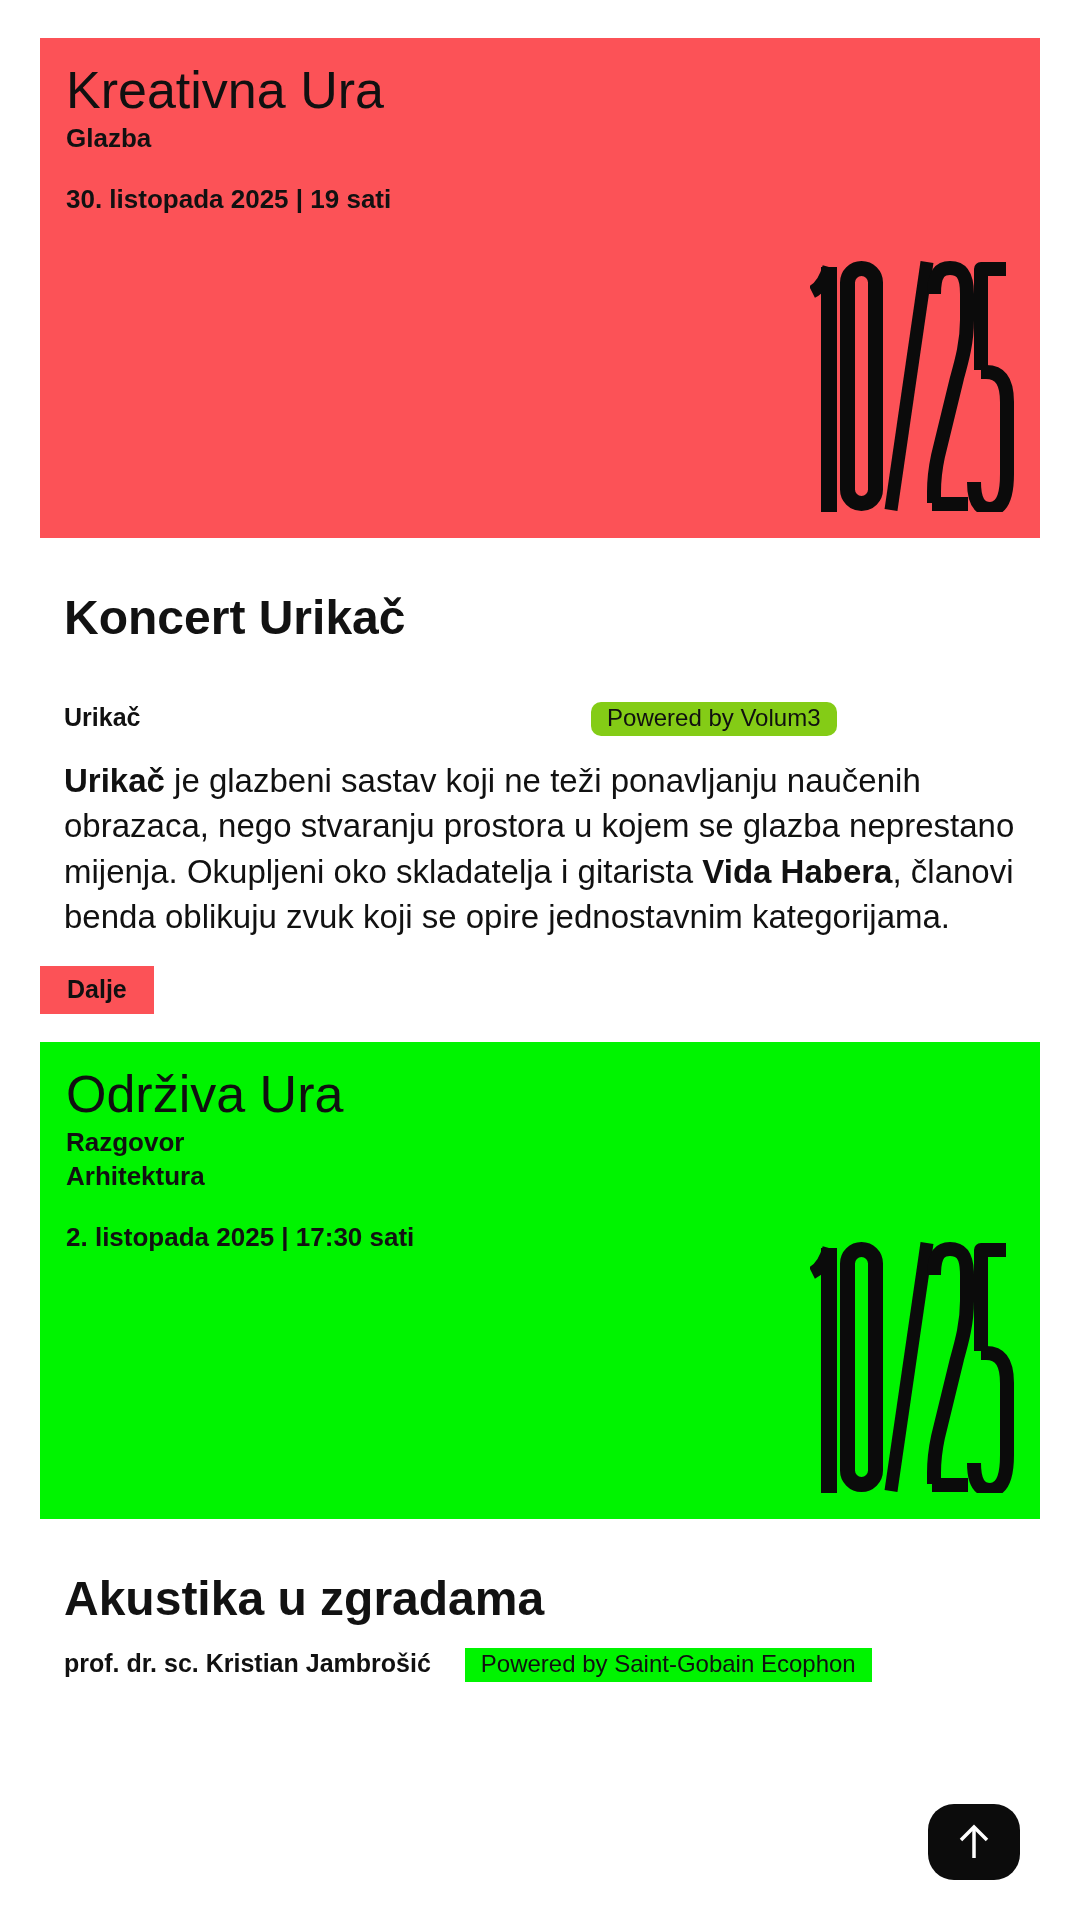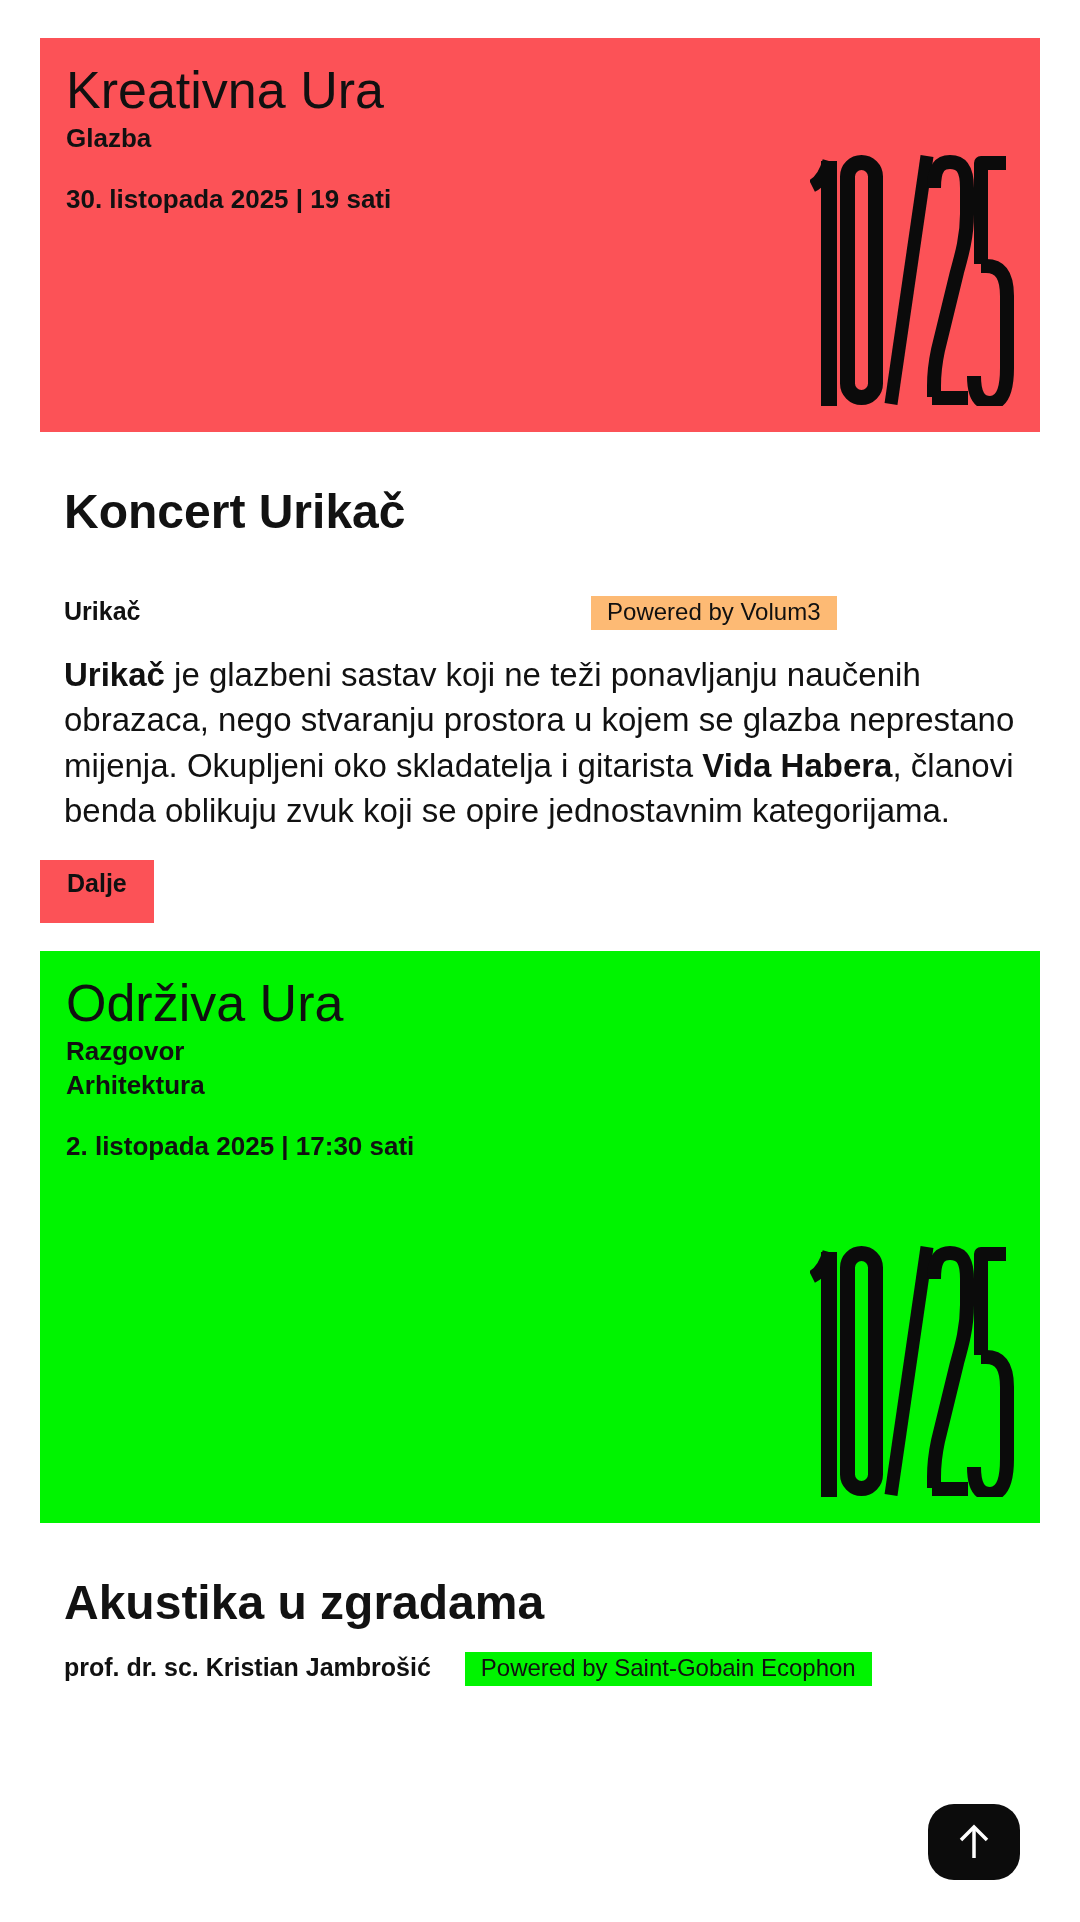--- a/index.html
+++ b/index.html
@@ -8,22 +8,22 @@
     font-family:"Liberation Sans", sans-serif;color:#111111;
     -webkit-font-smoothing:antialiased;
   }
   .wrap{padding:38px 40px 0 40px;}
 
   
   .card{
     position:relative;width:1000px;box-sizing:border-box;
     padding:22px 26px;cursor:pointer;
   }
-  .card.red{background:#FC5257;height:394px;}
-  .card.green{background:#00F400;height:572px;margin-top:28px;}
+  .card.red{background:#FC5257;height:500px;}
+  .card.green{background:#00F400;height:477px;margin-top:28px;}
   .card-title{
     font-size:52px;font-weight:400;letter-spacing:0;
     margin:0;line-height:1.18;color:#101010;
   }
   .card-cats{font-size:26px;font-weight:700;line-height:1.32;}
   .card-date{margin-top:28px;font-size:26px;font-weight:700;}
   .month-graphic{position:absolute;right:26px;bottom:26px;width:204px;height:252px;}
   .month-graphic svg{display:block;width:204px;height:252px;}
 
   
@@ -32,28 +32,28 @@
     font-size:48px;font-weight:700;margin:52px 0 0 0;line-height:1.16;color:#121212;
   }
   .artist-row{display:flex;align-items:flex-start;margin-top:56px;}
   .artist-row .left{flex:0 0 54%;}
   .artist-name{font-size:25px;font-weight:700;line-height:1.26;}
   .artist-credits{font-size:25px;font-weight:400;line-height:1.26;}
   .badge{
     display:inline-block;font-size:24px;font-weight:400;color:#101010;
     padding:2px 16px 4px 16px;white-space:nowrap;cursor:pointer;
   }
-  .badge.red-bg{background:#fdba74;}
+  .badge.red-bg{background:#84cc16;border-radius:10px;}
   .badge.green-bg{background:#00F400;}
   .para{font-size:33px;font-weight:400;line-height:1.38;margin:22px 0 0 0;max-width:980px;}
   .para .b{font-weight:700;}
   .btn{
     display:inline-block;background:#FC5257;color:#101010;border:none;
     font-family:"Liberation Sans", sans-serif;
-    font-size:25px;font-weight:700;padding:9px 27px 25px 27px;
+    font-size:25px;font-weight:700;padding:9px 27px 10px 27px;
     margin:26px 0 0 -24px;cursor:pointer;
   }
   .artist-row.tight{margin-top:22px;}
   .artist-row.tight .badge{margin-left:34px;}
 
   
   .scroll-top{
     position:absolute;top:1804px;right:60px;width:92px;height:76px;
     background:#0c0c0c;border:none;border-radius:26px;cursor:pointer;
     display:flex;align-items:center;justify-content:center;

